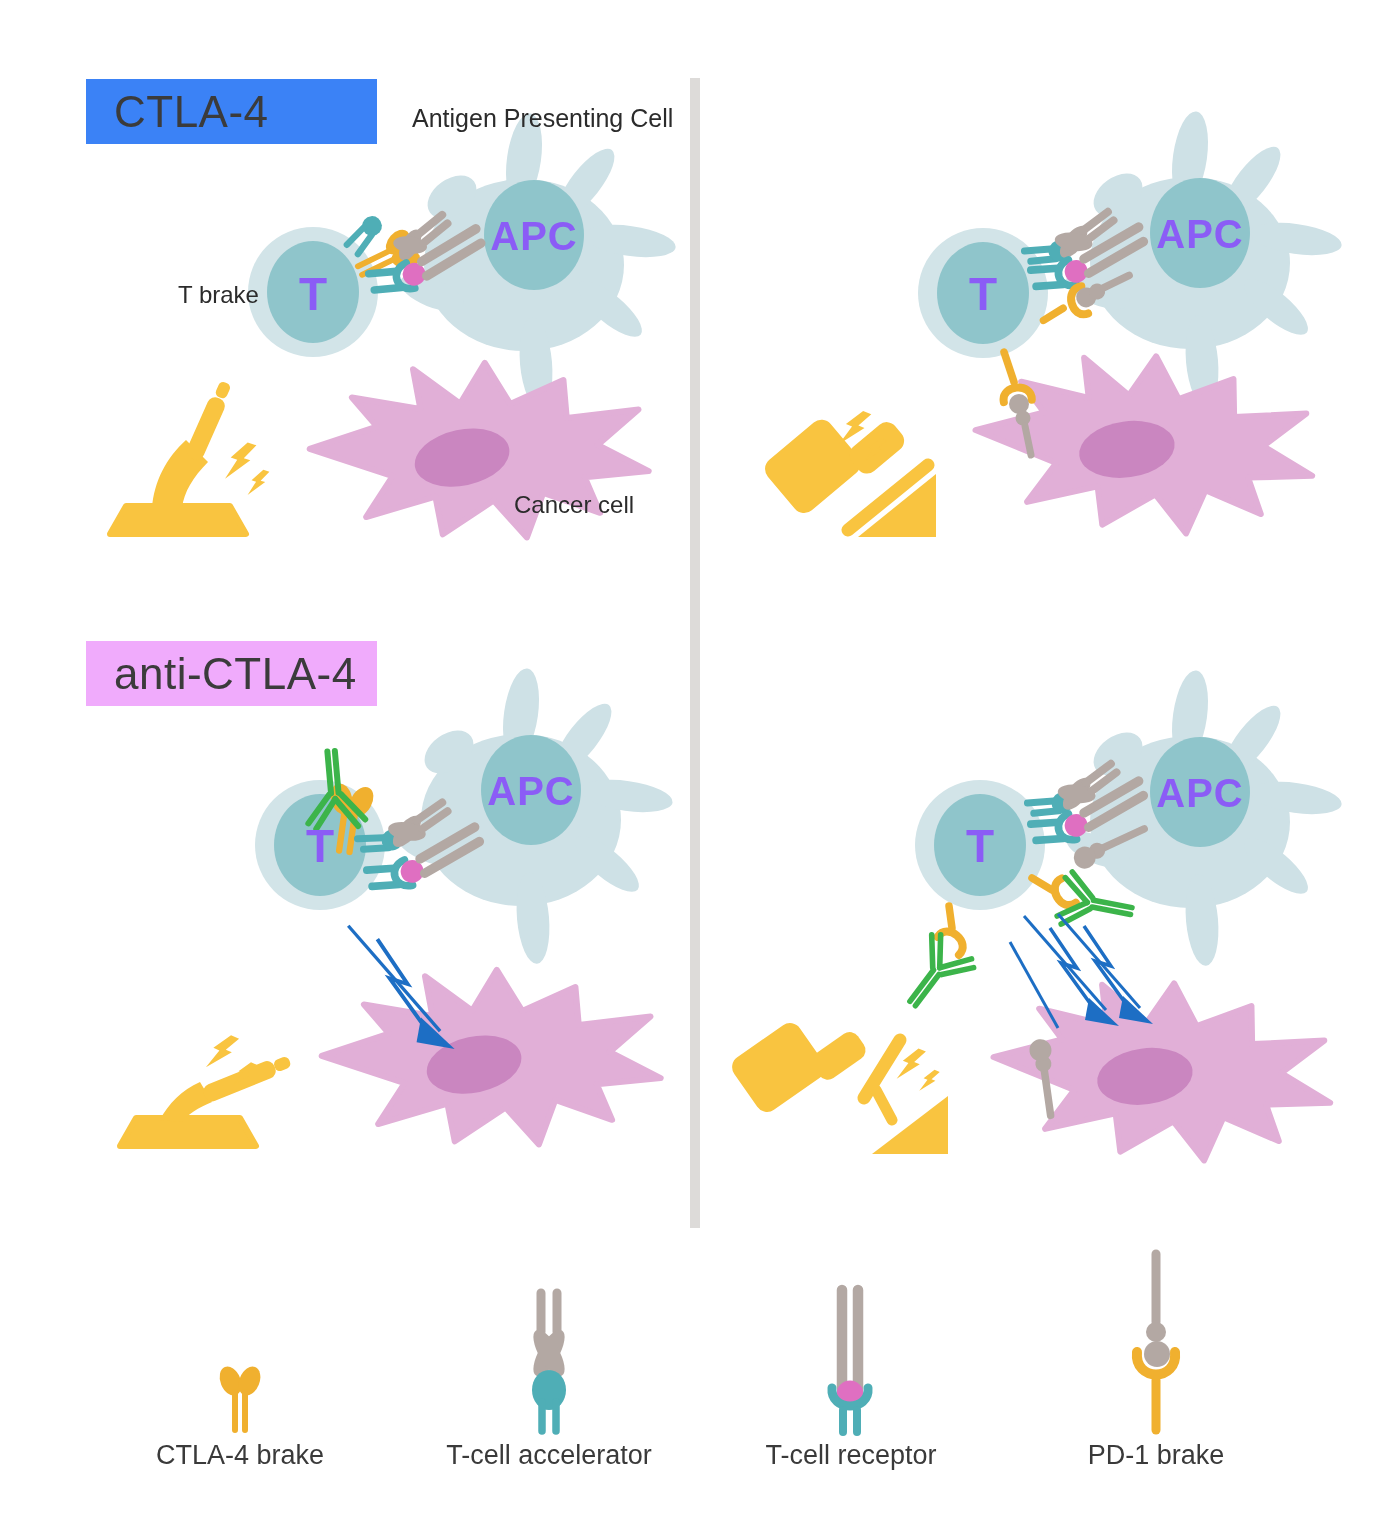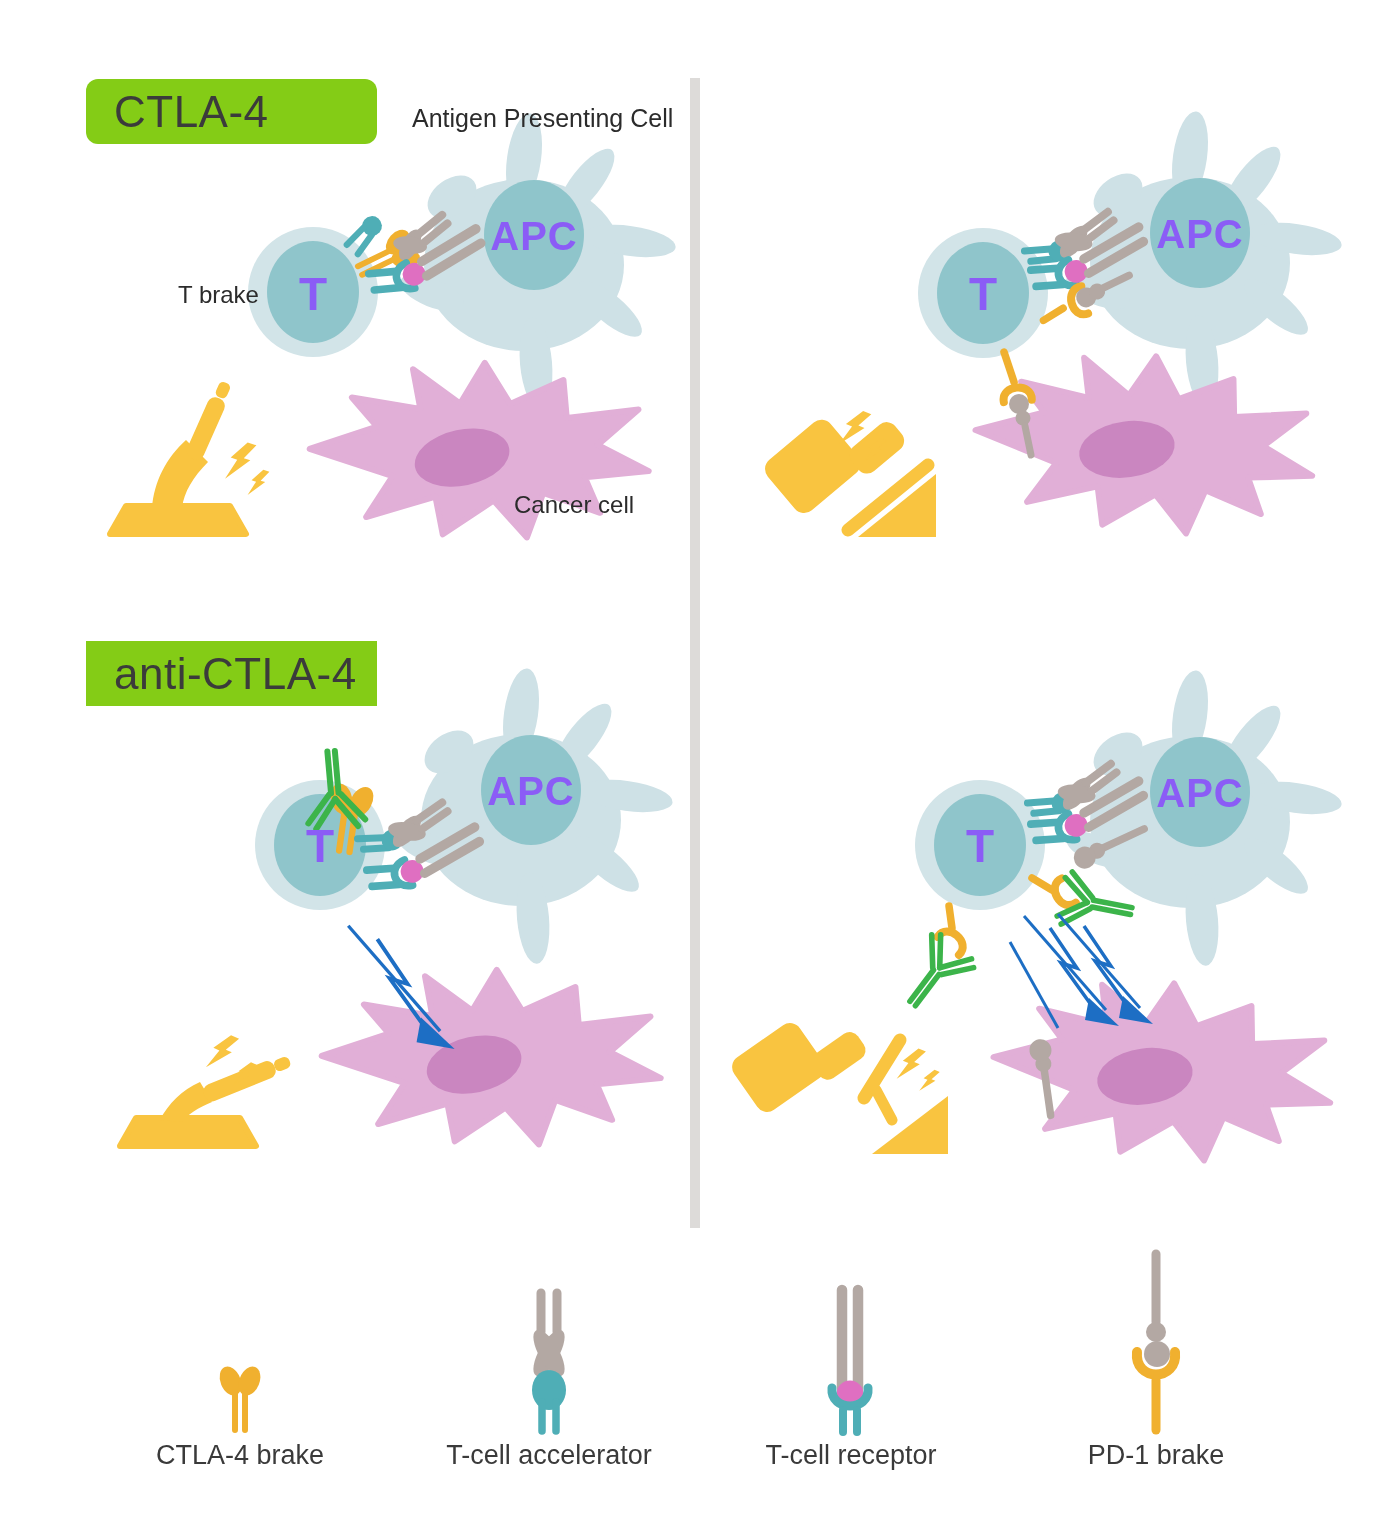--- a/index.html
+++ b/index.html
@@ -2,22 +2,22 @@
 <html><head>
 <meta charset="utf-8">
 <style>
   html,body{margin:0;padding:0;background:#ffffff;}
   #page{position:relative;width:1400px;height:1540px;background:#ffffff;overflow:hidden;
         font-family:"Liberation Sans", sans-serif;color:#2b2b2b;}
   #art{position:absolute;left:0;top:0;}
   .overlay{position:absolute;white-space:nowrap;}
   .panel-label{height:65px;width:291px;line-height:65px;padding-left:28px;box-sizing:border-box;
                font-size:44px;font-weight:400;color:#3b3b3b;letter-spacing:0.5px;}
-  .panel-label.yellow{background:#84cc16;border-radius:12px;}
-  .panel-label.green{background:#84cc16;}
+  .panel-label.yellow{background:#3b82f6;}
+  .panel-label.green{background:#f0abfc;}
   .annot{font-size:24px;color:#2b2b2b;}
   .cell-letter{font-weight:700;color:#8b5cf6;transform:translate(-50%,-50%);}
   .letter-t{font-size:46px;}
   .letter-apc{font-size:40px;letter-spacing:1px;}
   .divider{position:absolute;left:690px;top:78px;width:10px;height:1150px;background:#dddbd9;}
   .legend-box{position:absolute;left:57px;top:1231px;width:1286px;height:272px;background:#e3e0dd;}
   .legend-label{position:absolute;top:1440px;font-size:27px;color:#3a3a3a;transform:translateX(-50%);}
 </style>
 </head>
 <body>

